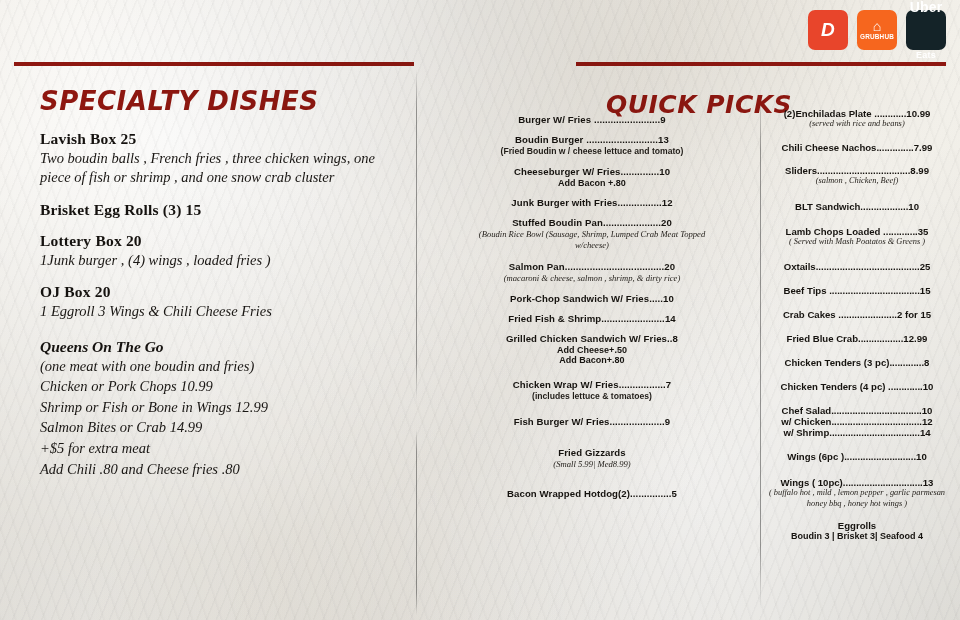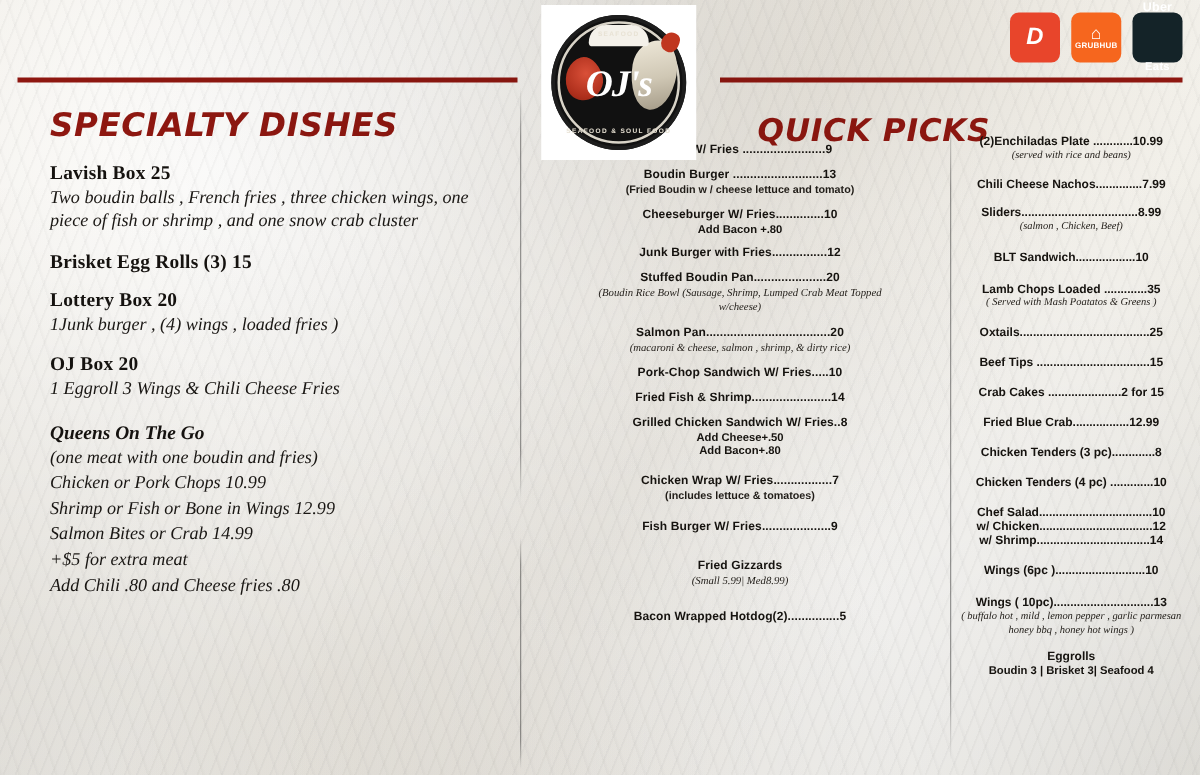--- a/index.html
+++ b/index.html
@@ -161,21 +161,21 @@
     line-height: 1.05;
     text-align: center;
     letter-spacing: 0.2px;
   }
   .app-doordash { background: #e8452b; }
   .app-doordash .glyph { font-size: 19px; font-weight: bold; font-style: italic; }
   .app-grubhub { background: #f6661e; }
   .app-grubhub .glyph { font-size: 14px; }
   .app-grubhub .lbl { font-size: 6.4px; }
   .app-uber { background: #142328; }
-  .app-uber .lbl1 { font-size: 10px; font-weight: bold; }
+  .app-uber .lbl1 { font-size: 14px; font-weight: bold; }
   .app-uber .lbl2 { font-size: 9px; font-weight: bold; margin-top: 36px; }
 
   
   .rule {
     position: absolute;
     top: 62px;
     height: 4px;
     background: #8e1710;
   }
   .rule-left { left: 14px; width: 400px; }
@@ -318,31 +318,20 @@
     font-weight: bold;
     font-size: 9px;
     color: #16130f;
   }
 </style>
 </head>
 <body>
 
 <div id="menu">
 
-  <div class="logo-wrap">
-    <div class="logo-circle">
-      <div class="ring"></div>
-      <div class="logo-shrimp"></div>
-      <div class="logo-rooster"></div>
-      <div class="logo-chefhat"></div>
-      <div class="logo-top-text">SEAFOOD</div>
-      <div class="logo-oj">OJ's</div>
-      <div class="logo-bottom-text">SEAFOOD &amp; SOUL FOOD</div>
-    </div>
-  </div>
 
   <div class="delivery-apps">
     <div class="app-badge app-doordash">
       <span class="glyph">D</span>
     </div>
     <div class="app-badge app-grubhub">
       <span class="glyph">⌂</span>
       <span class="lbl">GRUBHUB</span>
     </div>
     <div class="app-badge app-uber">

